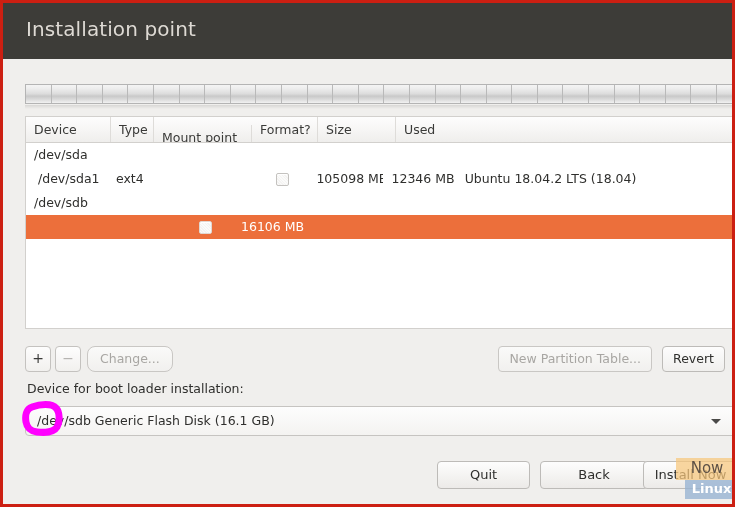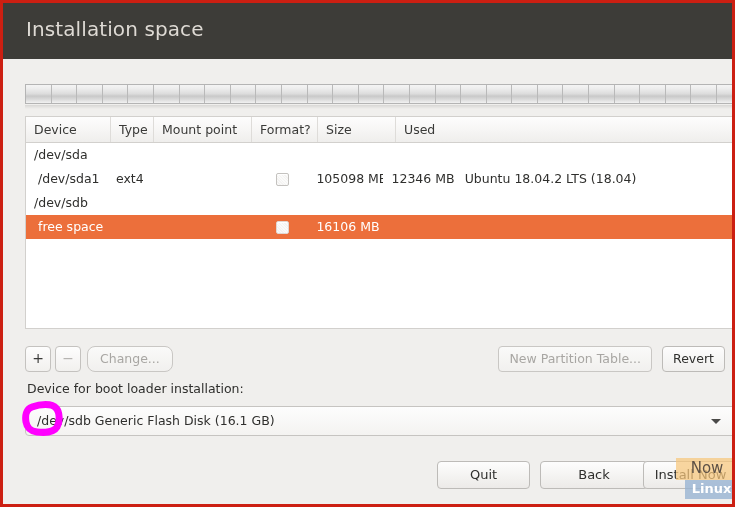--- a/index.html
+++ b/index.html
@@ -326,21 +326,21 @@
     text-align: center;
     font-weight: bold;
   }
 </style>
 </head>
 <body>
 
 <div id="window-frame">
 
   <div id="titlebar">
-    <div class="title-text">Installation space</div>
+    <div class="title-text">Installation point</div>
   </div>
 
   <div id="content">
 
     <div id="partition-bar">
         <div class="seg"></div>
         <div class="seg"></div>
         <div class="seg"></div>
         <div class="seg"></div>
         <div class="seg"></div>
@@ -367,21 +367,21 @@
         <div class="seg"></div>
         <div class="seg"></div>
         <div class="seg"></div>
       </div>
     <div id="bar-shadow"></div>
 
     <div id="part-table">
       <div class="thead" id="table-head">
           <div class="th" style="width: 85px;">Device</div>
           <div class="th" style="width: 43px;">Type</div>
-          <div class="th" style="width: 98px;">Mount point</div>
+          <div class="th" style="width: 98px; margin-top: 8px;">Mount point</div>
           <div class="th" style="width: 66px;">Format?</div>
           <div class="th" style="width: 78px;">Size</div>
           <div class="th" style="width: 76px;">Used</div>
         </div>
       <div id="table-body">
           <div class="trow">
             <div class="td" style="width: 85px;">/dev/sda</div>
             <div class="td" style="width: 43px;"></div>
             <div class="td" style="width: 98px;"></div>
             <div class="td fmt" style="width: 66px;"></div>
@@ -403,21 +403,20 @@
           <div class="trow">
             <div class="td" style="width: 85px;">/dev/sdb</div>
             <div class="td" style="width: 43px;"></div>
             <div class="td" style="width: 98px;"></div>
             <div class="td fmt" style="width: 66px;"></div>
             <div class="td" style="width: 78px;"></div>
             <div class="td" style="width: 76px;"></div>
             <div class="td" style="width: 290px; flex: 1 1 auto;"></div>
           </div>
           <div class="trow selected">
-            <div class="td indent" style="width: 85px;">free space</div>
             <div class="td" style="width: 43px;"></div>
             <div class="td" style="width: 98px;"></div>
             <div class="td fmt" style="width: 66px;">
               <div class="chk"></div>
             </div>
             <div class="td" style="width: 78px;">16106 MB</div>
             <div class="td" style="width: 76px;"></div>
             <div class="td" style="width: 290px; flex: 1 1 auto;"></div>
           </div>
         </div>

